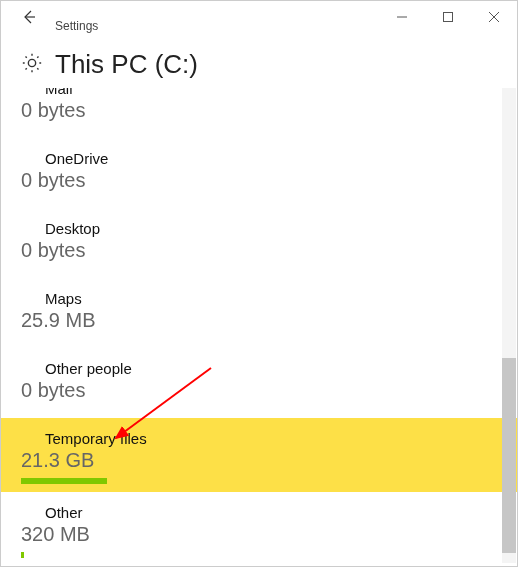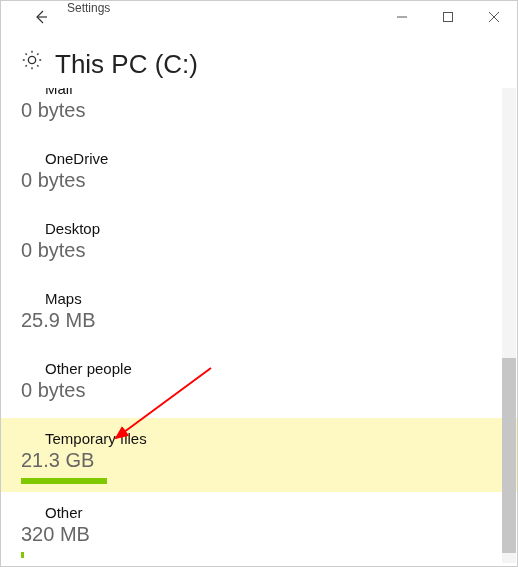--- a/index.html
+++ b/index.html
@@ -8,22 +8,22 @@
       background: #fff;
       width: 518px;
       height: 567px;
       border: 1px solid #ccc;
       overflow: hidden;
       position: relative;
     }
     .titlebar {
       height: 32px;
       display: flex;
-      align-items: flex-start;
-      padding-left: 24px;
+      align-items: flex-end;
+      padding-left: 12px;
     }
     .back-btn {
       width: 32px;
       height: 32px;
       display: flex;
       align-items: center;
       justify-content: center;
       cursor: pointer;
       color: #333;
     }
@@ -40,20 +40,21 @@
       width: 46px;
       height: 32px;
       display: flex;
       align-items: center;
       justify-content: center;
       cursor: pointer;
       color: #555;
     }
     .page-header {
       display: flex;
+      align-items: center;
       padding: 16px 20px 8px 20px;
     }
     .gear {
       color: #333;
       margin-right: 12px;
     }
     .page-title {
       font-size: 26px;
       font-weight: 400;
       color: #222;
@@ -83,21 +84,21 @@
       font-size: 20px;
       color: #666;
       margin-top: 2px;
     }
     .entry .bar {
       height: 6px;
       background: #80c800;
       margin-top: 6px;
     }
     .entry.selected {
-      background: #fef9c3;
+      background: #fde047;
       margin: 0 -20px;
       padding-left: 20px;
       padding-right: 20px;
       padding-top: 12px;
       padding-bottom: 8px;
     }
     .scrollbar-track {
       position: absolute;
       right: 1px;
       top: 0;

